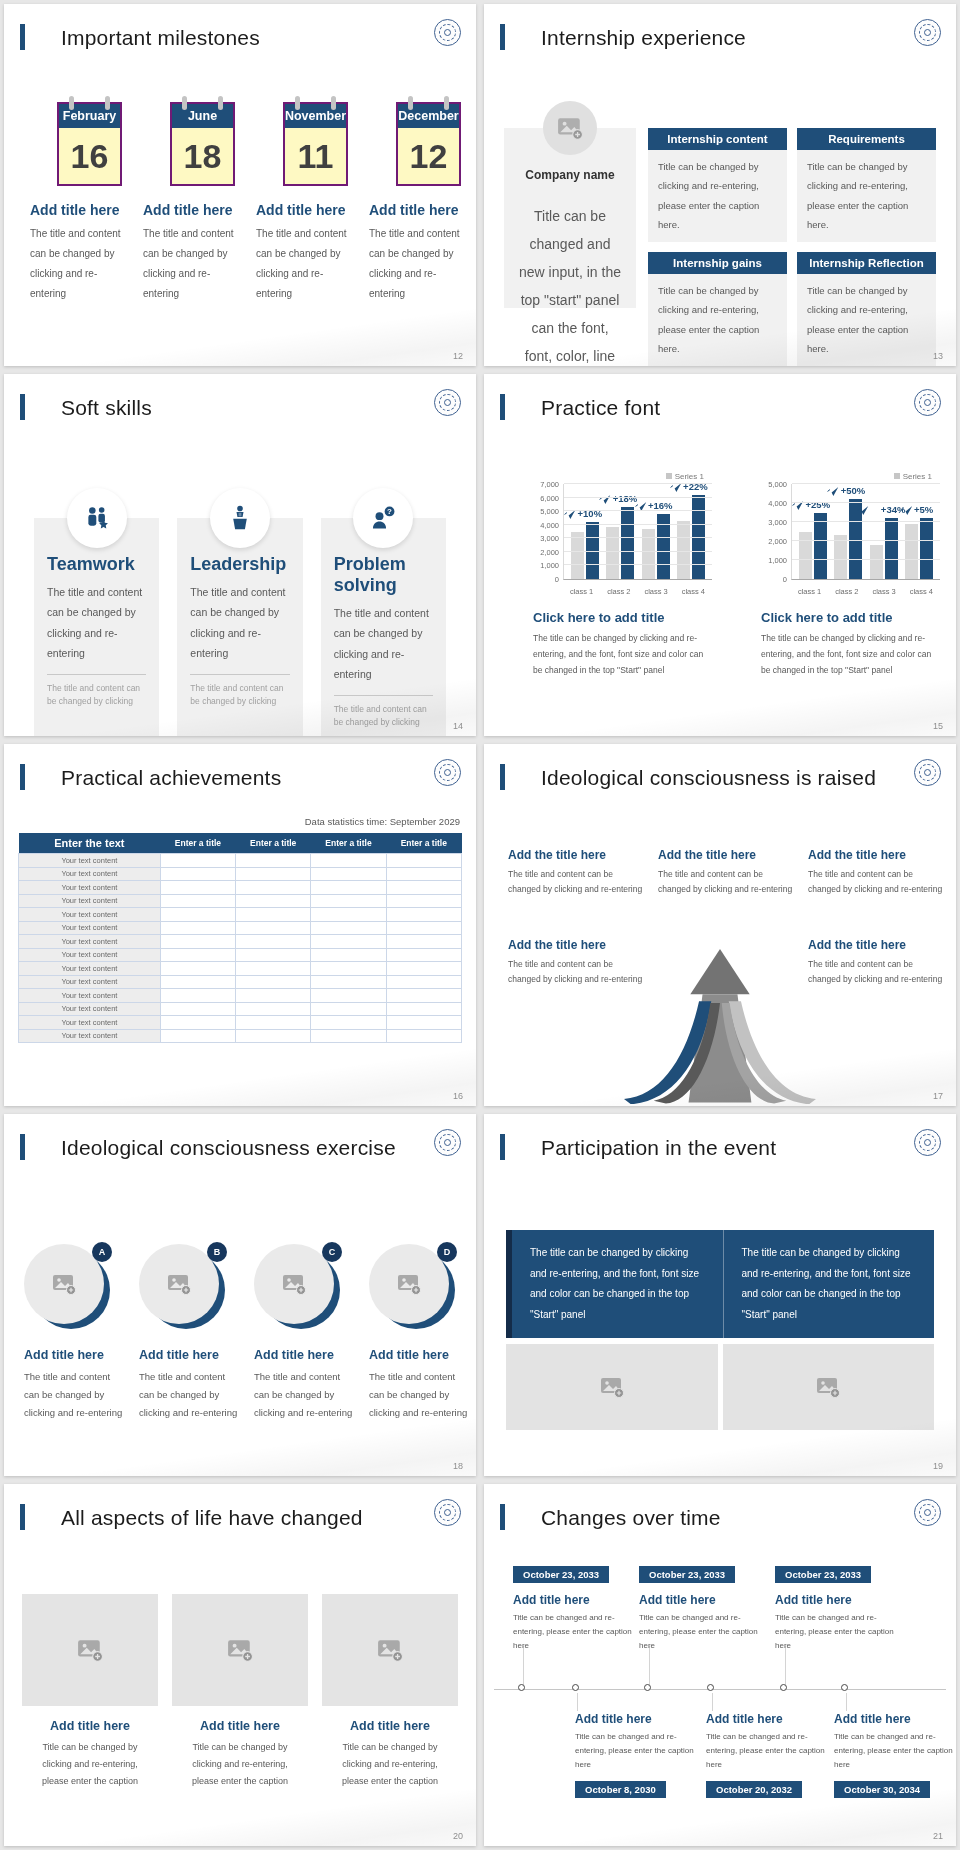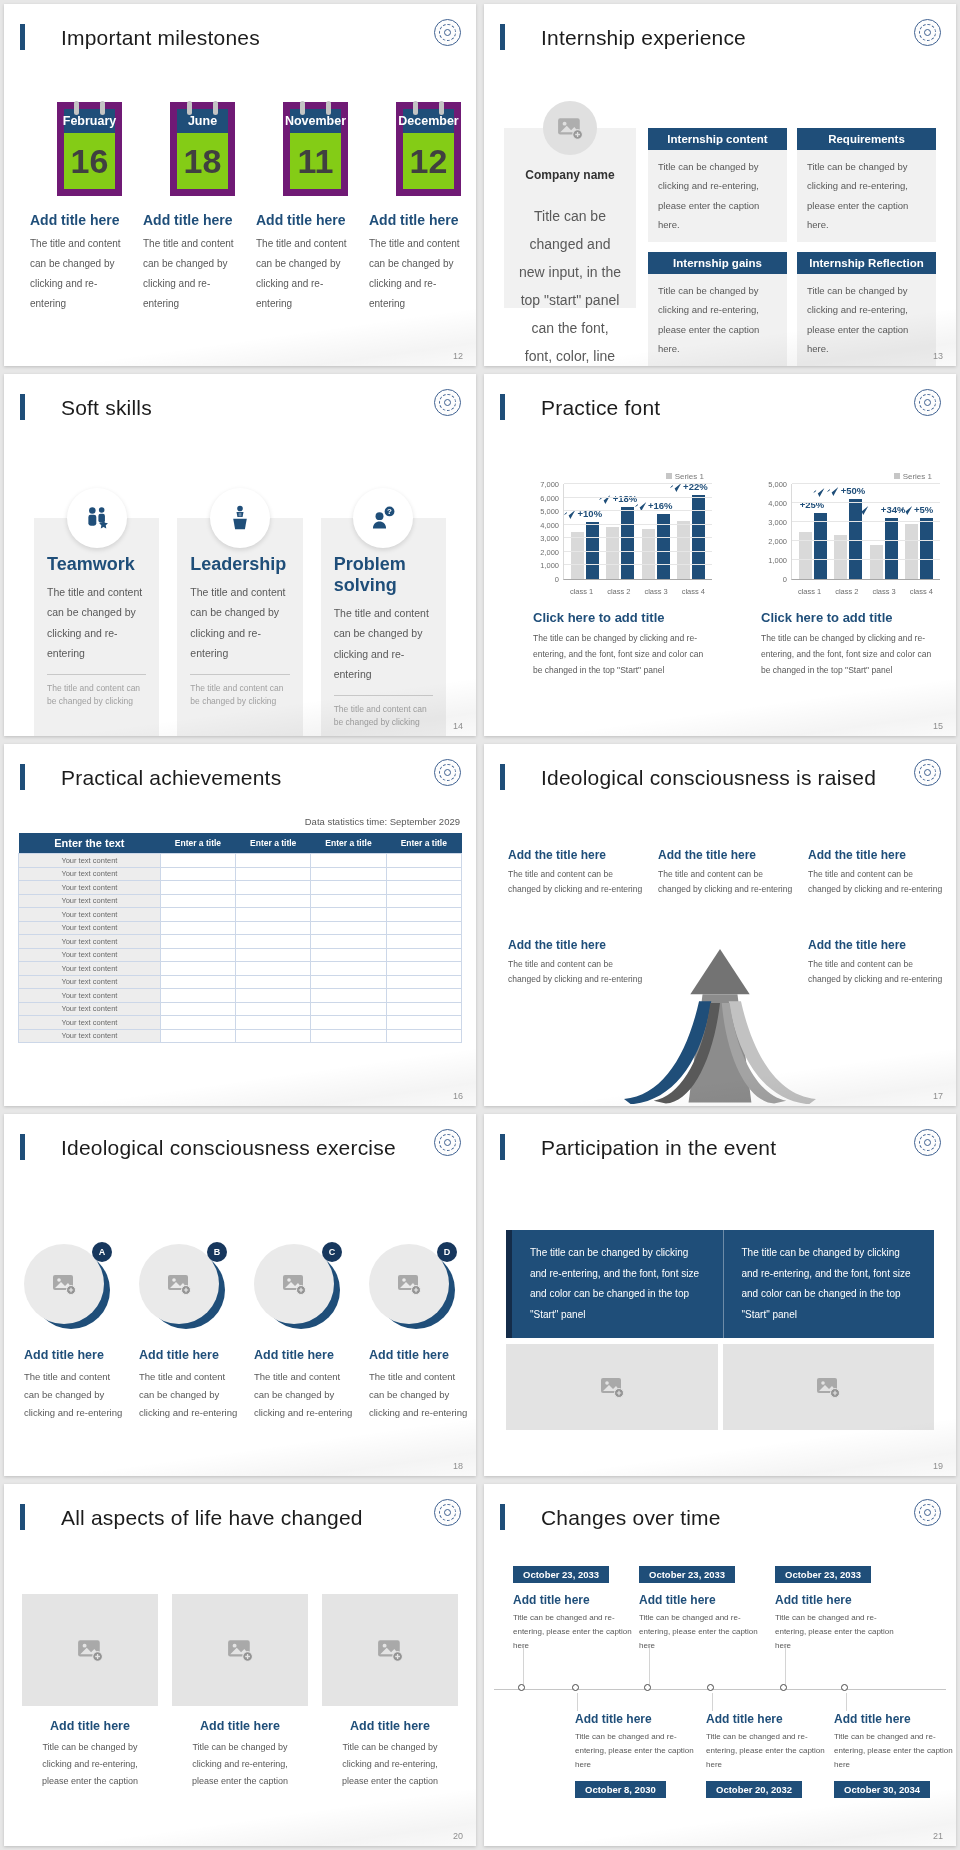--- a/index.html
+++ b/index.html
@@ -30,21 +30,21 @@
   .slide-title { font-size:21px; font-weight:400; color:#1c1c1c; margin:0; letter-spacing:.2px; white-space:nowrap; }
   .logo { position:absolute; top:15px; right:15px; width:27px; height:27px; border:1px solid #3f6191; border-radius:50%;
           display:flex; align-items:center; justify-content:center; background:#fdfdfd; }
   .logo-ring { width:17px; height:17px; border:1px dashed #3f6191; border-radius:50%; display:flex; align-items:center; justify-content:center; }
   .logo-core { width:7px; height:7px; border:1px solid #3f6191; border-radius:50%; }
   .page-num { position:absolute; bottom:5px; right:13px; font-size:9px; color:#8f8f8f; z-index:2; }
 
   
   .cal-row { display:flex; gap:21px; padding-left:26px; margin-top:52px; }
   .cal-col { width:92px; flex:0 0 auto; }
-  .cal { position:relative; border:7px solid #701a75; background:#84cc16;margin-left:27px; }
+  .cal { position:relative; border:2px solid #701a75; background:#fef9c3;margin-left:27px; }
   .cal-head { height:24px; background:#1f4e79; display:flex; align-items:center; justify-content:center;
               color:#fff; font-weight:bold; font-size:12.5px; }
   .cal-pin { position:absolute; top:-8px; width:5px; height:14px; background:#c4c4c4; border-radius:2.5px; }
   .cal-pin.l { left:10px; } .cal-pin.r { right:10px; }
   .cal-day { height:56px; display:flex; align-items:center; justify-content:center; font-size:34px; font-weight:bold; color:#404040; }
   .item-heading { font-size:14px; font-weight:bold; color:#1f4e79; margin-top:16px; }
   .item-body { font-size:10px; color:#595959; line-height:2.0; margin-top:6px; }
 
   
   .intern-wrap { display:flex; margin:78px 20px 0; gap:12px; }
@@ -414,21 +414,21 @@
                 <div>5,000</div>
                 <div>4,000</div>
                 <div>3,000</div>
                 <div>2,000</div>
                 <div>1,000</div>
                 <div>0</div>
               </div>
             <div class="plot">
                 <div class="groups">
                   <div class="bar-group">
-                    <div class="ann" style="bottom: calc(70% + 3px); flex-direction: column;">
+                    <div class="ann" style="bottom: calc(70% + 3px);">
                       <svg width="11" height="9" viewBox="0 0 11 9">
                         <path d="M0 9 L11 0 L6 9 L4.3 5.6 Z" fill="#1f4e79"></path>
                         <path d="M0 4.6 L2.6 2.6" stroke="#1f4e79" stroke-width="1"></path>
                       </svg>
                       <span>+25%</span>
                     </div>
                     <div class="bar gray" style="height:50%"></div>
                     <div class="bar blue" style="height:70%"></div>
                   </div>
                   <div class="bar-group">

